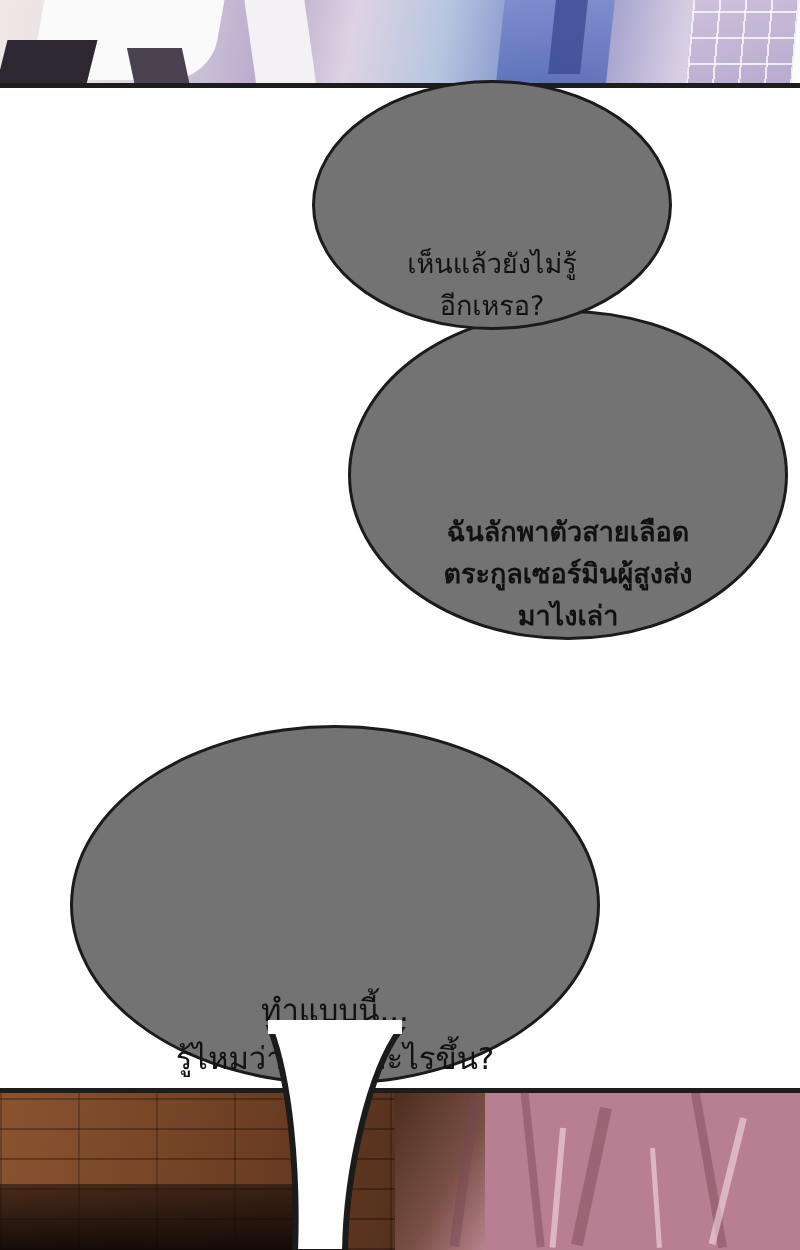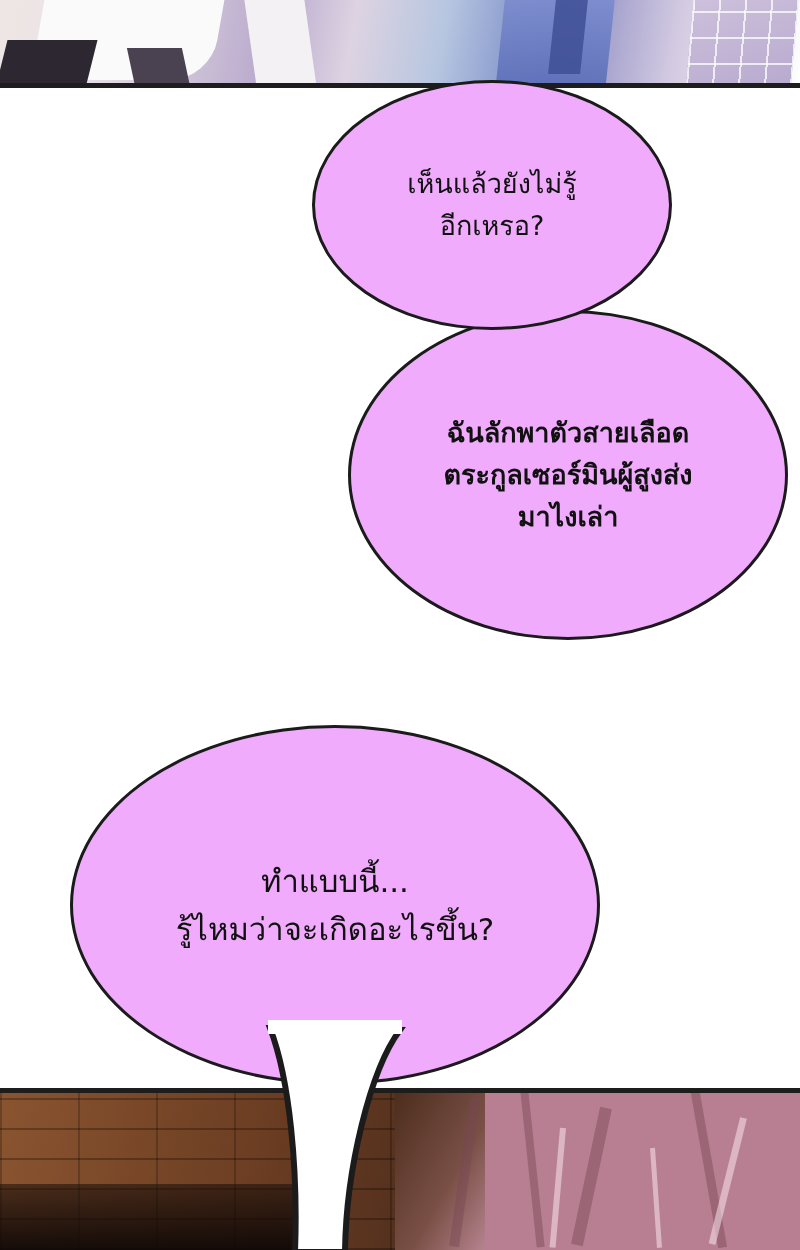--- a/index.html
+++ b/index.html
@@ -188,25 +188,25 @@
     left: 0;
     right: 0;
     top: 0;
     height: 5px;
     background: #1d1d1d;
   }
 
   
   .bubble {
     position: absolute;
-    background: #f0abfc;
+    background: #737373;
     border: 3px solid #1b1b1b;
     border-radius: 50%;
     display: flex;
-    align-items: center;
+    align-items: flex-end;
     justify-content: center;
     box-sizing: border-box;
   }
   .bubble .txt {
     text-align: center;
     color: #111111;
     line-height: 1.55;
     white-space: pre-line;
     padding: 0 18px;
   }

